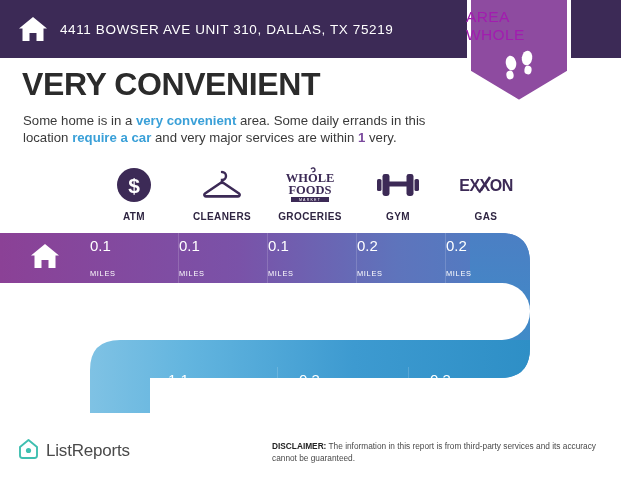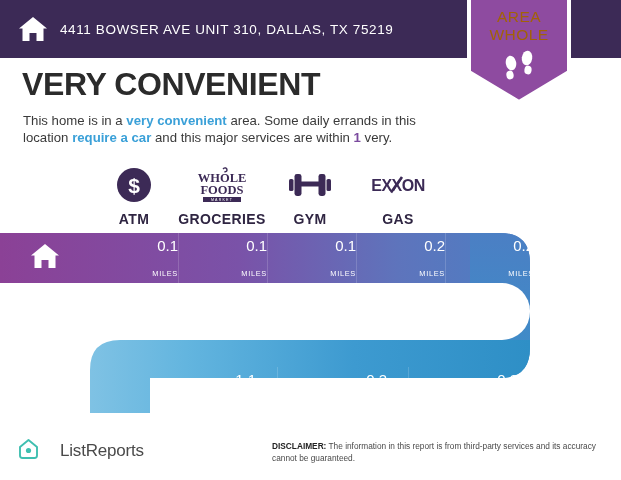--- a/index.html
+++ b/index.html
@@ -25,22 +25,22 @@
     color:#ffffff;font-size:13.5px;letter-spacing:0.6px;font-weight:400;white-space:nowrap;
   }
 
   
   .badge{
     position:absolute;left:466px;top:-6px;width:106px;height:112px;
     z-index:6;
   }
   .badge svg{display:block;}
   .badge-text{
-    position:absolute;left:0;top:14px;width:106px;text-align:center;
-    color:#a16207;font-size:15.5px;font-weight:400;line-height:18px;letter-spacing:0.4px;
+    position:absolute;left:0;top:14px;width:106px;text-align:left;
+    color:#a21caf;font-size:15.5px;font-weight:400;line-height:18px;letter-spacing:0.4px;
     z-index:2;
   }
 
   
   .title{
     position:absolute;left:22px;top:66px;
     font-size:32px;font-weight:bold;color:#2B2B2B;letter-spacing:-0.4px;
   }
   .subtitle{
     position:absolute;left:23px;top:112px;width:420px;
@@ -49,48 +49,48 @@
   .hl-blue{color:#3AA0D8;font-weight:bold;}
   .hl-purple{color:#7B4A9E;font-weight:bold;}
 
   
   .icon-row{position:absolute;display:flex;}
   .icon-cell{
     width:88px;display:flex;flex-direction:column;align-items:center;justify-content:flex-end;
   }
   .icon-art{height:40px;display:flex;align-items:center;justify-content:center;}
   .icon-label{
-    margin-top:6px;font-size:14px;font-weight:bold;color:#2F2542;letter-spacing:0.4px;white-space:nowrap;
+    margin-top:6px;font-size:10px;font-weight:bold;color:#2F2542;letter-spacing:0.4px;white-space:nowrap;
   }
   #icon-row-1{left:90px;top:165px;}
   #icon-row-2{left:168px;top:300px;}
 
   
   .ribbon{position:absolute;left:0;top:228px;width:621px;height:185px;z-index:1;}
 
   
   .val-row{position:absolute;display:flex;z-index:3;}
   .val-cell{
     width:88px;height:50px;display:flex;flex-direction:column;
-    align-items:flex-end;justify-content:center;color:#fff;
+    align-items:flex-start;justify-content:center;color:#fff;
   }
   .val-cell .num{font-size:15px;font-weight:400;line-height:16px;}
   .val-cell .unit{font-size:7.4px;letter-spacing:0.7px;margin-top:15px;}
   .val-divider{width:1px;height:50px;background:rgba(255,255,255,0.16);}
   #val-row-1{left:90px;top:233px;}
   #val-row-2{left:168px;top:367px;gap:21px;}
 
   .row1-home{
     position:absolute;left:0;top:233px;width:90px;height:50px;
     display:flex;align-items:center;justify-content:center;z-index:3;
   }
 
   
   .footer-logo{
-    position:absolute;left:18px;top:438px;display:flex;align-items:center;gap:21px;z-index:4;
+    position:absolute;left:18px;top:438px;display:flex;align-items:center;gap:7px;z-index:4;
   }
   .footer-logo-text{font-size:17px;color:#4A4A4A;letter-spacing:-0.2px;}
   .disclaimer{
     position:absolute;left:272px;top:441px;width:330px;
     font-size:8.3px;line-height:11.5px;color:#4A4A4A;
   }
   .disclaimer b{color:#222;}
 </style>
 </head>
 <body>
@@ -120,32 +120,41 @@
       </g>
     </svg>
     <div class="badge-text">
       <div>AREA</div>
       <div>WHOLE</div>
     </div>
   </div>
 
   <div class="title">VERY CONVENIENT</div>
   <div class="subtitle">
-    <span>This home is in a </span><span class="hl-blue">very convenient</span><span> area. Some daily errands in this location </span><span class="hl-blue">require a car</span><span> and this major services are within </span><span class="hl-purple">1</span><span> very.</span>
+    <span>Some home is in a </span><span class="hl-blue">very convenient</span><span> area. Some daily errands in this location </span><span class="hl-blue">require a car</span><span> and very major services are within </span><span class="hl-purple">1</span><span> very.</span>
   </div>
 
   <div class="icon-row" id="icon-row-1">
     <div class="icon-cell">
       <span class="icon-art">
         <svg width="34" height="34" viewBox="0 0 34 34">
           <circle cx="17" cy="17" r="17" fill="#3C2A56"></circle>
           <text x="17" y="24.5" text-anchor="middle" font-family="'Liberation Sans',sans-serif" font-size="21" font-weight="bold" fill="#ffffff">$</text>
         </svg>
       </span>
       <span class="icon-label">ATM</span>
+    </div>
+    <div class="icon-cell">
+      <span class="icon-art">
+        <svg width="42" height="32" viewBox="0 0 42 32">
+          <path d="M21 3 a4 4 0 0 1 4 4 a4 4 0 0 1 -4 4 v3" fill="none" stroke="#3C2A56" stroke-width="2.4" stroke-linecap="round"></path>
+          <path d="M21 13 L4 24.5 a1.6 1.6 0 0 0 1 2.9 h32 a1.6 1.6 0 0 0 1 -2.9 Z" fill="none" stroke="#3C2A56" stroke-width="2.6" stroke-linejoin="round"></path>
+        </svg>
+      </span>
+      <span class="icon-label">CLEANERS</span>
     </div>
     <div class="icon-cell">
       <span class="icon-art">
         <svg width="52" height="38" viewBox="0 0 52 38">
           <path d="M27 3 c2 -2 4 -1 4 1 c0 1.4 -1.4 2 -2.6 1.6" fill="none" stroke="#3C2A56" stroke-width="1.4"></path>
           <text x="26" y="16" text-anchor="middle" font-family="'Liberation Serif',serif" font-size="12.5" font-weight="bold" fill="#3C2A56">WHOLE</text>
           <text x="26" y="28" text-anchor="middle" font-family="'Liberation Serif',serif" font-size="12.5" font-weight="bold" fill="#3C2A56">FOODS</text>
           <rect x="7" y="31" width="38" height="5" fill="#3C2A56"></rect>
           <text x="26" y="35.2" text-anchor="middle" font-family="'Liberation Sans',sans-serif" font-size="3.6" letter-spacing="1.2" fill="#ffffff">MARKET</text>
         </svg>

